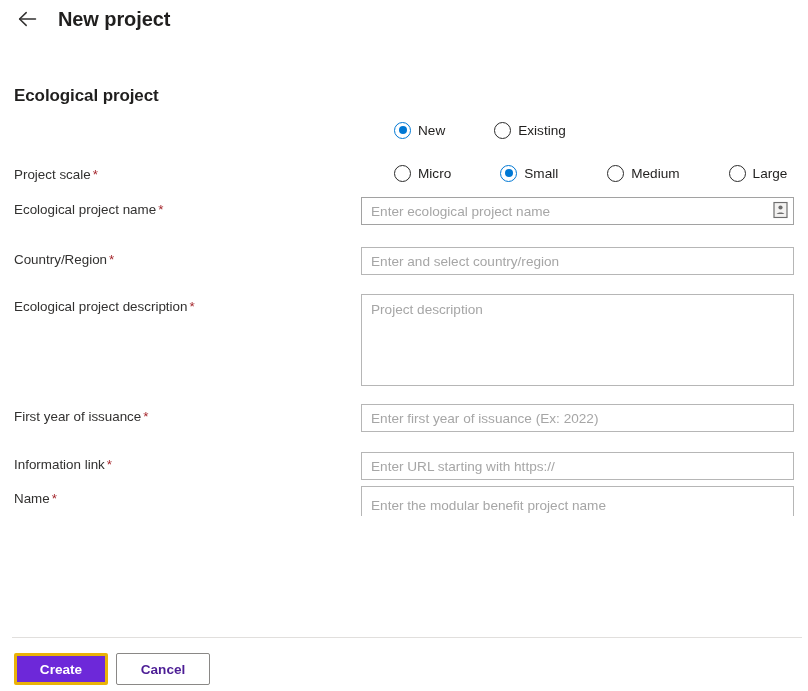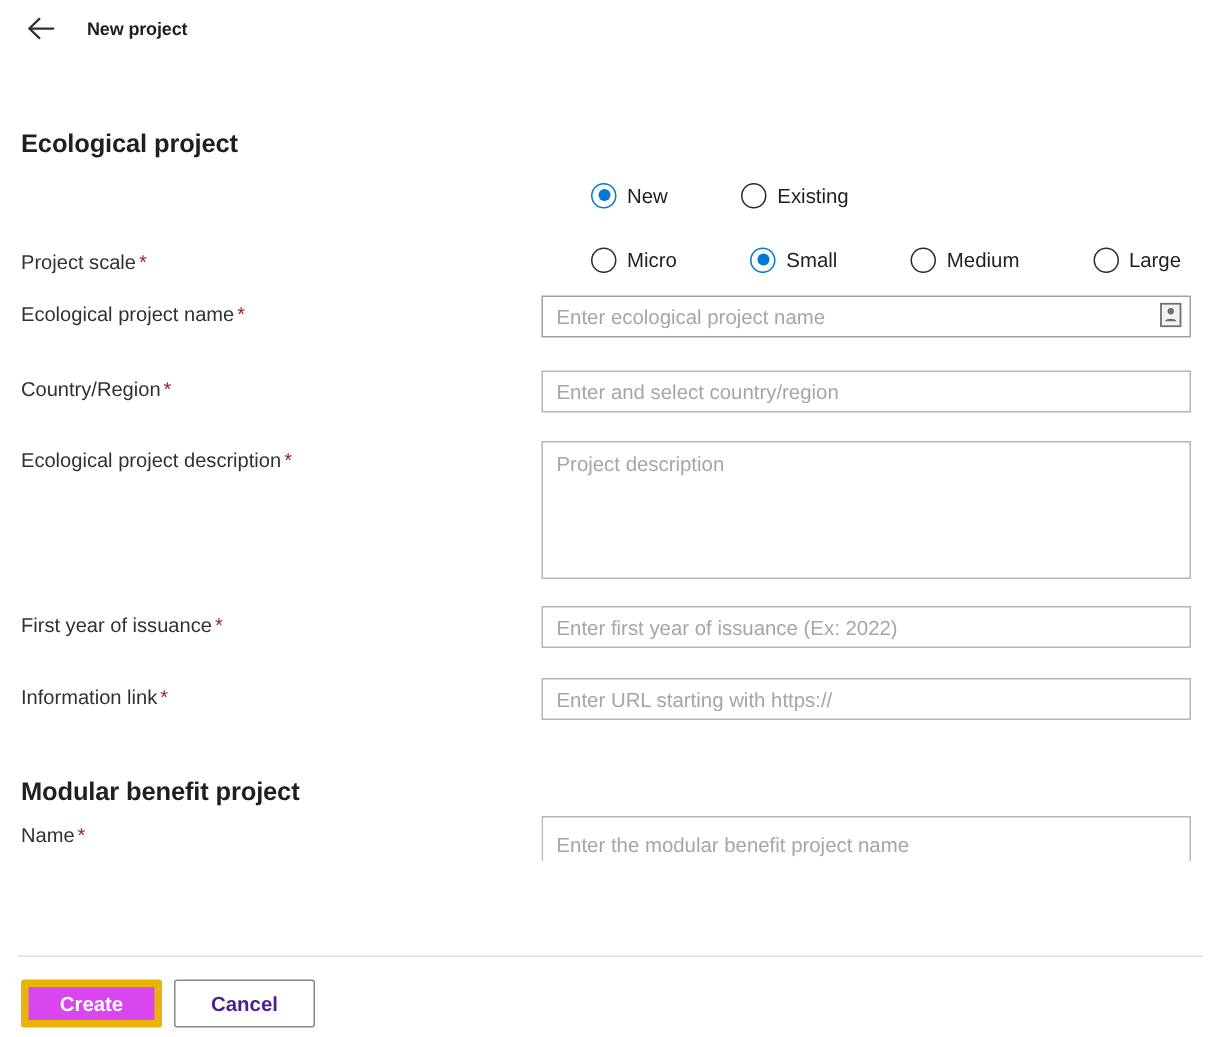--- a/index.html
+++ b/index.html
@@ -31,21 +31,21 @@
     align-items: center;
     justify-content: center;
     border: none;
     background: transparent;
     cursor: pointer;
     padding: 0;
     margin-left: -4px;
   }
   .back-btn svg { display: block; }
   .page-title {
-    font-size: 12px;
+    font-size: 20px;
     font-weight: 600;
     color: #201f1e;
     margin-left: 14px;
     letter-spacing: -0.1px;
     white-space: nowrap;
   }
 
   
   .form-scroll {
     position: absolute;
@@ -252,22 +252,22 @@
     min-width: 94px;
     font-family: "Liberation Sans", sans-serif;
     font-size: 13.6px;
     font-weight: 600;
     border-radius: 2px;
     cursor: pointer;
     padding: 0 16px;
     box-sizing: border-box;
   }
   .btn-primary {
-    background: #d946ef;
-    border: 5px solid #eab308;
+    background: #6d28d9;
+    border: 3px solid #eab308;
     color: #ffffff;
   }
   .btn-secondary {
     background: #ffffff;
     border: 1px solid #8a8886;
     color: #4c1d95;
   }
 </style>
 </head>
 <body>
@@ -389,23 +389,20 @@
     <div class="row-label">
       <span>Information link</span><span class="req">*</span>
     </div>
     <div class="row-control">
       <div class="field light">
         <input class="field-input" type="text" placeholder="Enter URL starting with https://" style="">
       </div>
     </div>
   </div>
 
-  <div class="section">
-    <h2 class="section-title modular">Modular benefit project</h2>
-  </div>
 
   <div class="row r-mbname">
     <div class="row-label">
       <span>Name</span><span class="req">*</span>
     </div>
     <div class="row-control clip-field">
       <div class="field light">
         <input class="field-input" type="text" placeholder="Enter the modular benefit project name" style="">
       </div>
     </div>

